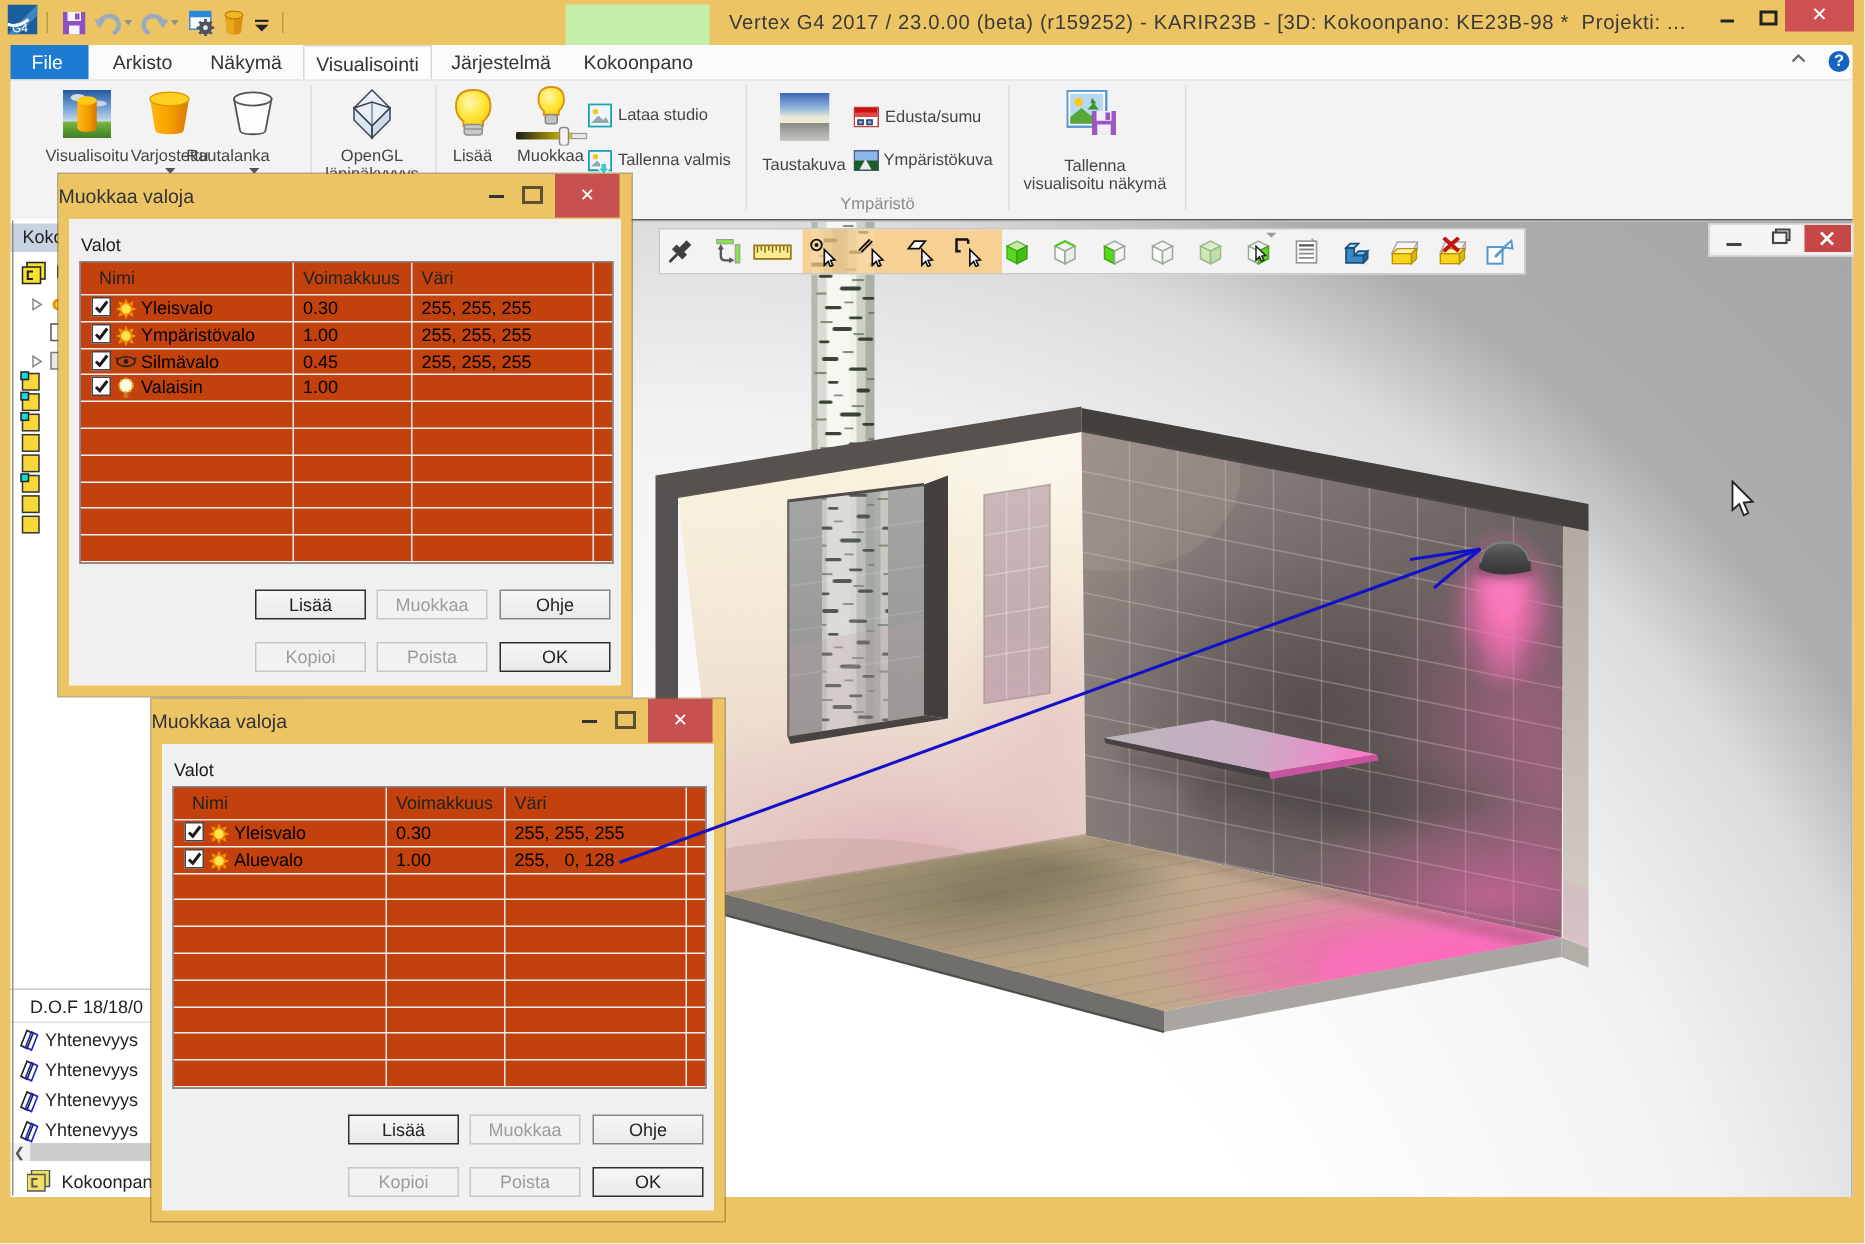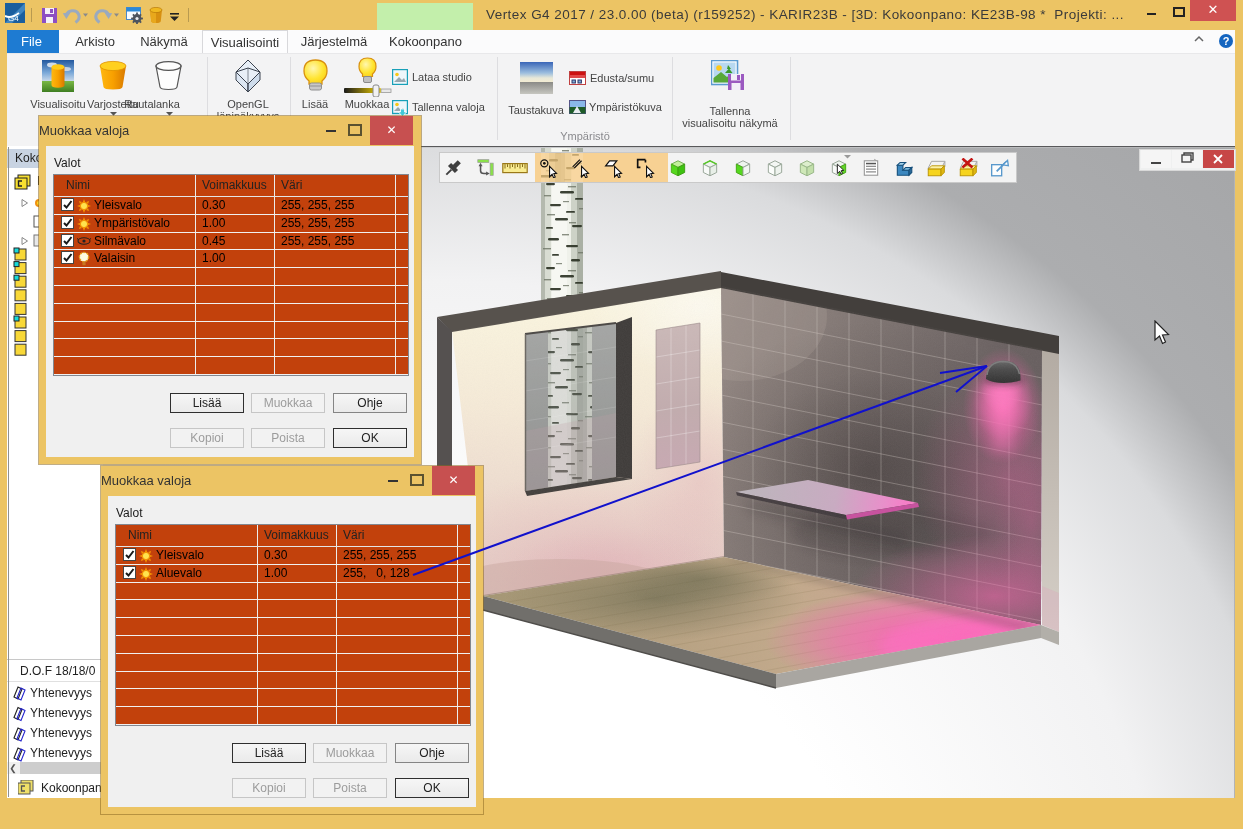--- a/index.html
+++ b/index.html
@@ -267,21 +267,21 @@
         <path d="M2 13 L7 8 L10 11 L12 9 L14 13 Z" fill="#98a8b0"></path>
       </svg>
     <div class="abs rlabel" style="left:412px;top:71px;">Lataa studio</div>
 
     <svg class="abs" style="left:392px;top:100px;" width="16" height="17">
         <rect x="0.5" y="0.5" width="15" height="13" fill="#eef6fa" stroke="#18a0b8" stroke-width="1.4"></rect>
         <circle cx="5" cy="4.5" r="1.8" fill="#f8c818"></circle>
         <path d="M2 11 L6 7 L9 10 L11 8 L13 11 Z" fill="#98a8b0"></path>
         <path d="M8.5 9 L12.5 9 L12.5 12 L14.5 12 L10.5 16.5 L6.5 12 L8.5 12 Z" fill="#40c8d8" stroke="#fff" stroke-width="0.8"></path>
       </svg>
-    <div class="abs rlabel" style="left:412px;top:101px;">Tallenna valoja</div>
+    <div class="abs rlabel" style="left:412px;top:101px;">Tallenna valmis</div>
 
     <svg class="abs" style="left:520px;top:62px;" width="33" height="32">
       <defs>
           <radialGradient id="vpbg" gradientUnits="userSpaceOnUse" cx="450" cy="1000" r="1200">
             <stop offset="0" stop-color="#ffffff"></stop>
             <stop offset="0.36" stop-color="#ffffff"></stop>
             <stop offset="0.60" stop-color="#f2f2f3"></stop>
             <stop offset="0.72" stop-color="#dadbdd"></stop>
             <stop offset="0.79" stop-color="#acadaf"></stop>
             <stop offset="1" stop-color="#a4a5a7"></stop>

